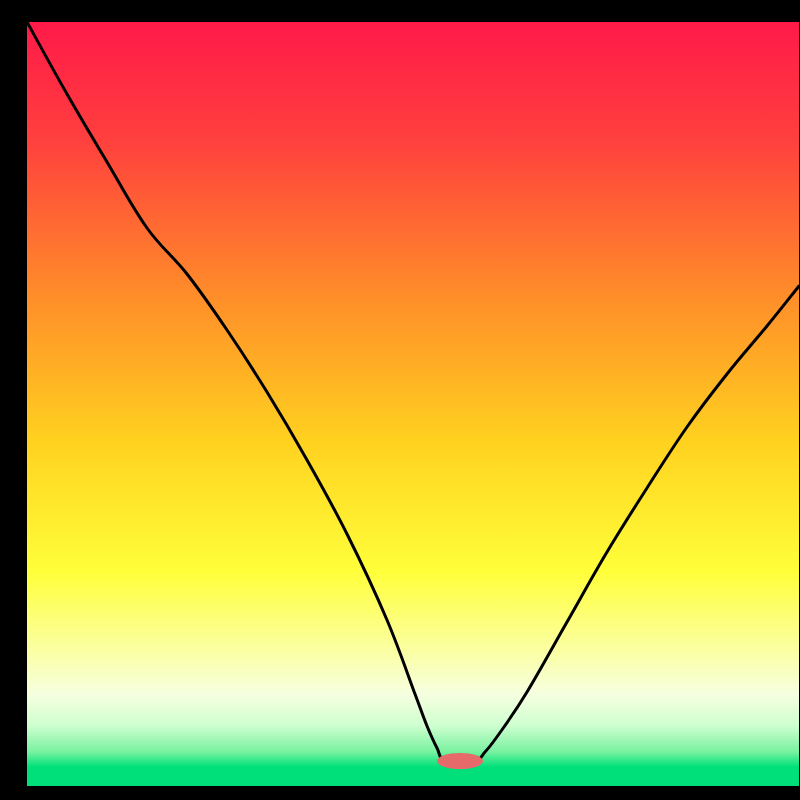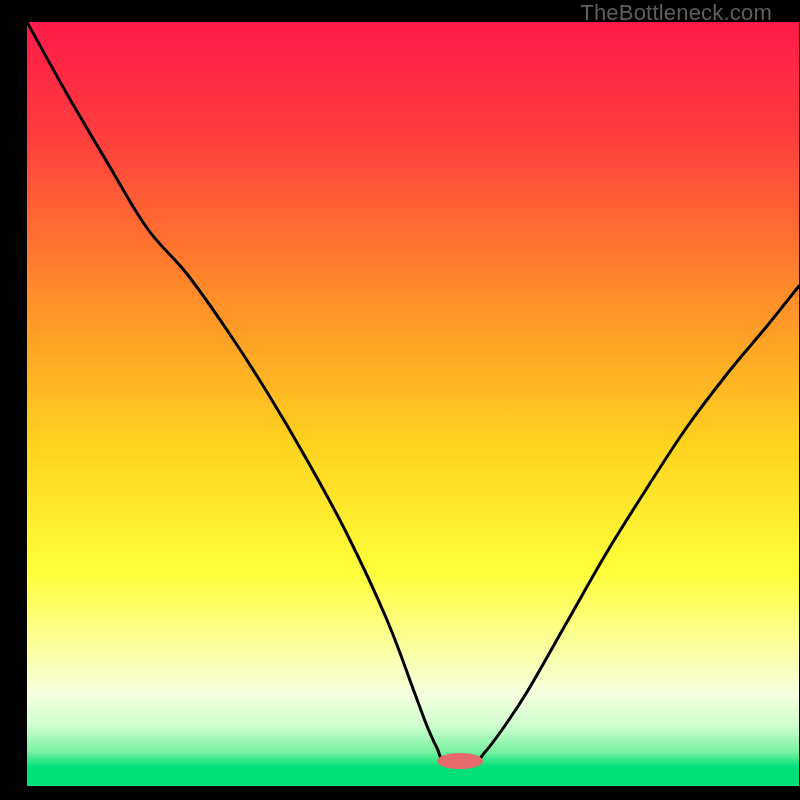--- a/index.html
+++ b/index.html
@@ -40,21 +40,20 @@
   }
   svg {
     display: block;
   }
 </style>
 </head>
 <body>
 
 <div class="frame">
 
-  <div class="watermark">TheBottleneck.com</div>
 
   <div class="plot-area">
     <svg id="chart-svg" width="772" height="764" viewBox="0 0 772 764" preserveAspectRatio="none">
       <defs>
         <linearGradient id="bg-grad" x1="0" y1="0" x2="0" y2="1">
             <stop offset="0%" stop-color="#ff1a49"></stop>
             <stop offset="15%" stop-color="#ff3e3e"></stop>
             <stop offset="35%" stop-color="#ff8a2a"></stop>
             <stop offset="55.00000000000001%" stop-color="#ffd21f"></stop>
             <stop offset="72%" stop-color="#ffff3a"></stop>

